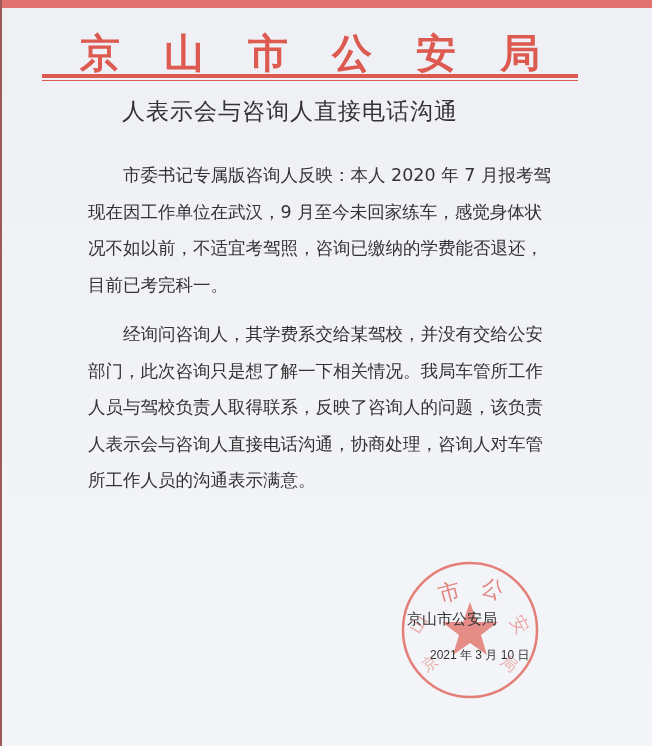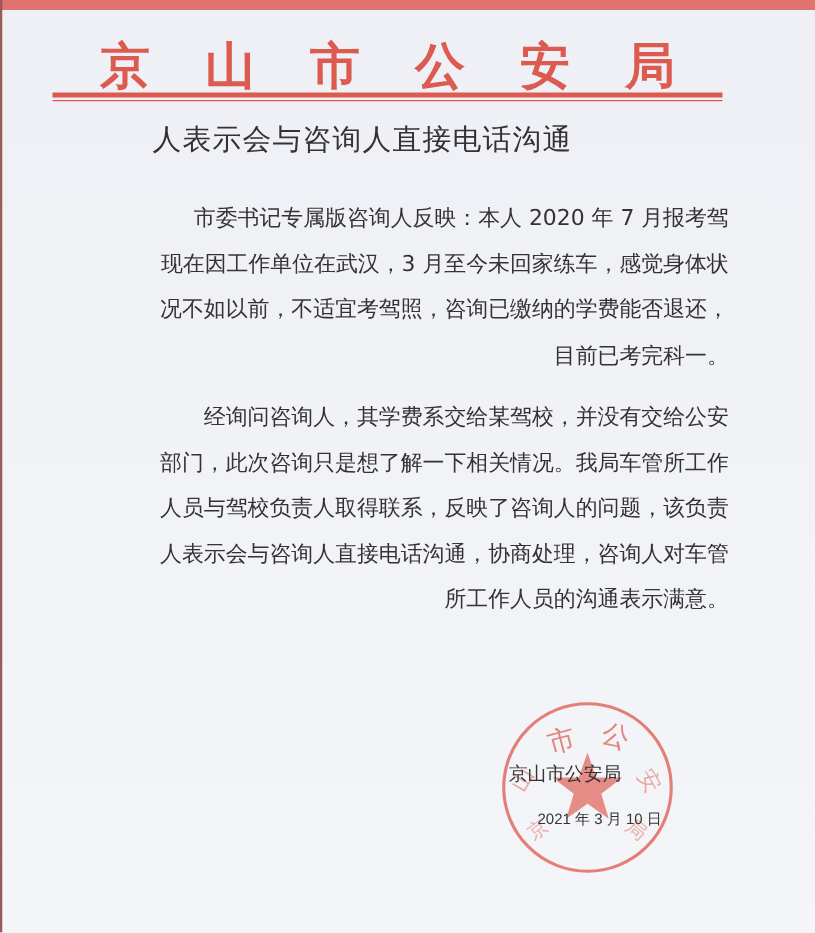--- a/index.html
+++ b/index.html
@@ -6,21 +6,21 @@
   body{width:652px;height:746px;overflow:hidden;background:#f1f2f6;position:relative;font-family:"DejaVu Serif","Liberation Serif",serif;}
   .topbar{position:absolute;left:0;top:0;width:652px;height:8px;background:#e07370;}
   .leftedge{position:absolute;left:0;top:0;width:2px;height:746px;background:#9a5a55;}
   .page{position:absolute;left:2px;top:8px;width:650px;height:738px;background:linear-gradient(180deg,#eff0f5 0%,#f2f3f7 60%,#f4f5f8 100%);}
   .org{position:absolute;left:78px;top:22px;width:460px;display:flex;justify-content:space-between;color:#dc5a50;font-size:40px;font-weight:bold;line-height:46px;font-family:"DejaVu Serif",serif;letter-spacing:0;}
   .org span{display:inline-block;}
   .rule1{position:absolute;left:40px;top:66px;width:430px;height:4px;background:#dc5a50;}
   .rule2{position:absolute;left:40px;top:72px;width:430px;height:1px;background:#dc5a50;}
   .title{position:absolute;left:120px;top:88px;width:420px;font-size:23px;color:#333;letter-spacing:1px;font-family:"DejaVu Sans",sans-serif;white-space:nowrap;}
   .body{position:absolute;left:86px;top:149px;width:495px;font-size:17.5px;line-height:36.5px;color:#333;font-family:"DejaVu Sans",sans-serif;}
-  .line{white-space:nowrap;display:block;text-align:right;}
+  .line{white-space:nowrap;display:block;}
   .indent{padding-left:35px;}
   .p2{margin-top:13px;}
   .stamp{position:absolute;left:400px;top:560px;width:140px;height:140px;}
   .sig-org{position:absolute;left:407px;top:610px;font-size:15px;color:#333;font-family:"DejaVu Sans",sans-serif;white-space:nowrap;}
   .sig-date{position:absolute;left:390px;top:647px;font-size:12px;color:#333;font-family:Liberation Sans, sans-serif;white-space:nowrap;margin-left:40px;}
 </style>
 </head>
 <body>
 
 <div class="topbar"></div>
@@ -36,21 +36,21 @@
     <span>局</span>
   </div>
   <div class="rule1" style="width:536px;left:40px;"></div>
   <div class="rule2" style="width:536px;left:40px;"></div>
 
   <div class="title">人表示会与咨询人直接电话沟通</div>
 
   <div class="body">
     <div>
       <span class="line indent">市委书记专属版咨询人反映：本人 2020 年 7 月报考驾</span>
-      <span class="line">现在因工作单位在武汉，3 月至今未回家练车，感觉身体状</span>
+      <span class="line">现在因工作单位在武汉，9 月至今未回家练车，感觉身体状</span>
       <span class="line">况不如以前，不适宜考驾照，咨询已缴纳的学费能否退还，</span>
       <span class="line">目前已考完科一。</span>
     </div>
     <div class="p2">
       <span class="line indent">经询问咨询人，其学费系交给某驾校，并没有交给公安</span>
       <span class="line">部门，此次咨询只是想了解一下相关情况。我局车管所工作</span>
       <span class="line">人员与驾校负责人取得联系，反映了咨询人的问题，该负责</span>
       <span class="line">人表示会与咨询人直接电话沟通，协商处理，咨询人对车管</span>
       <span class="line">所工作人员的沟通表示满意。</span>
     </div>

